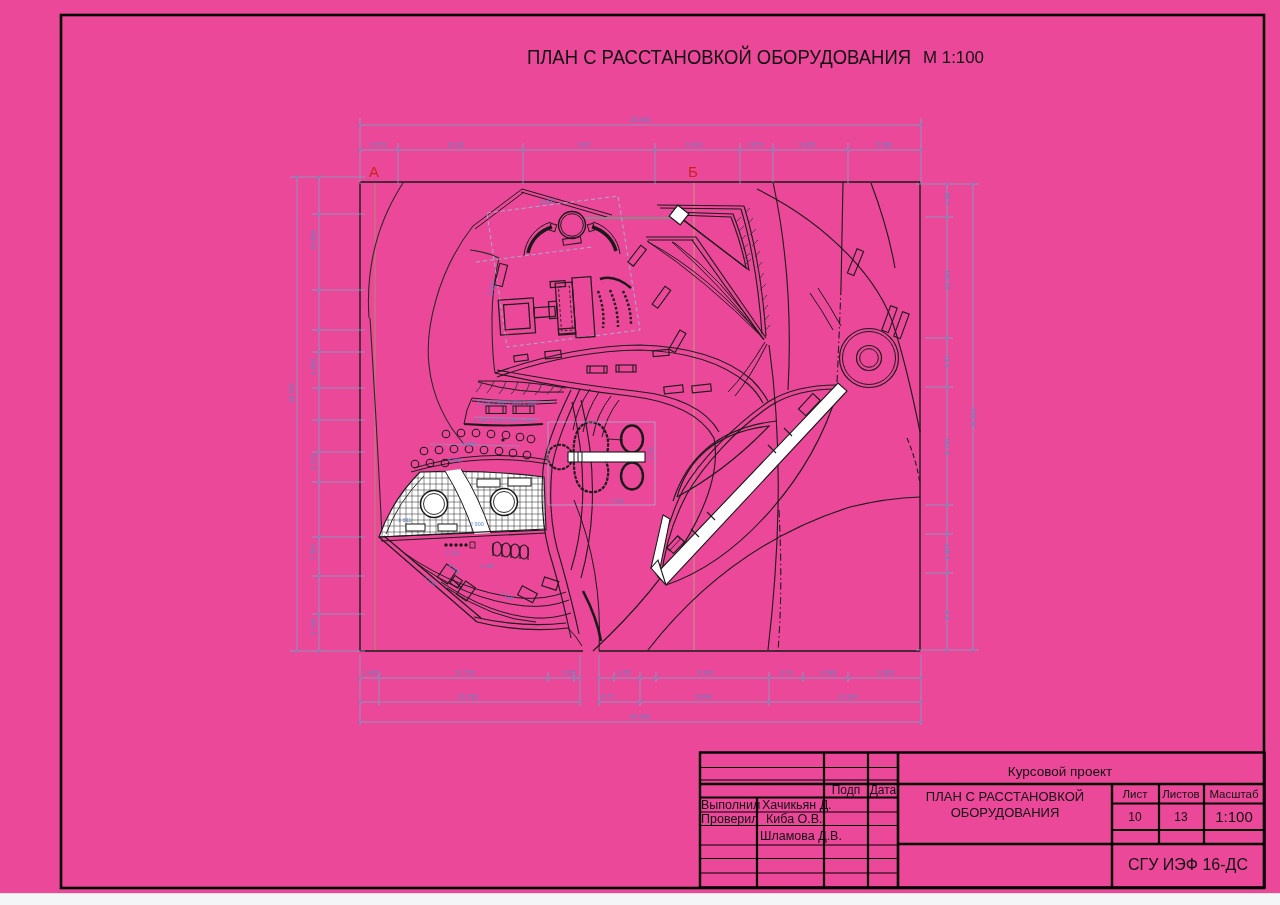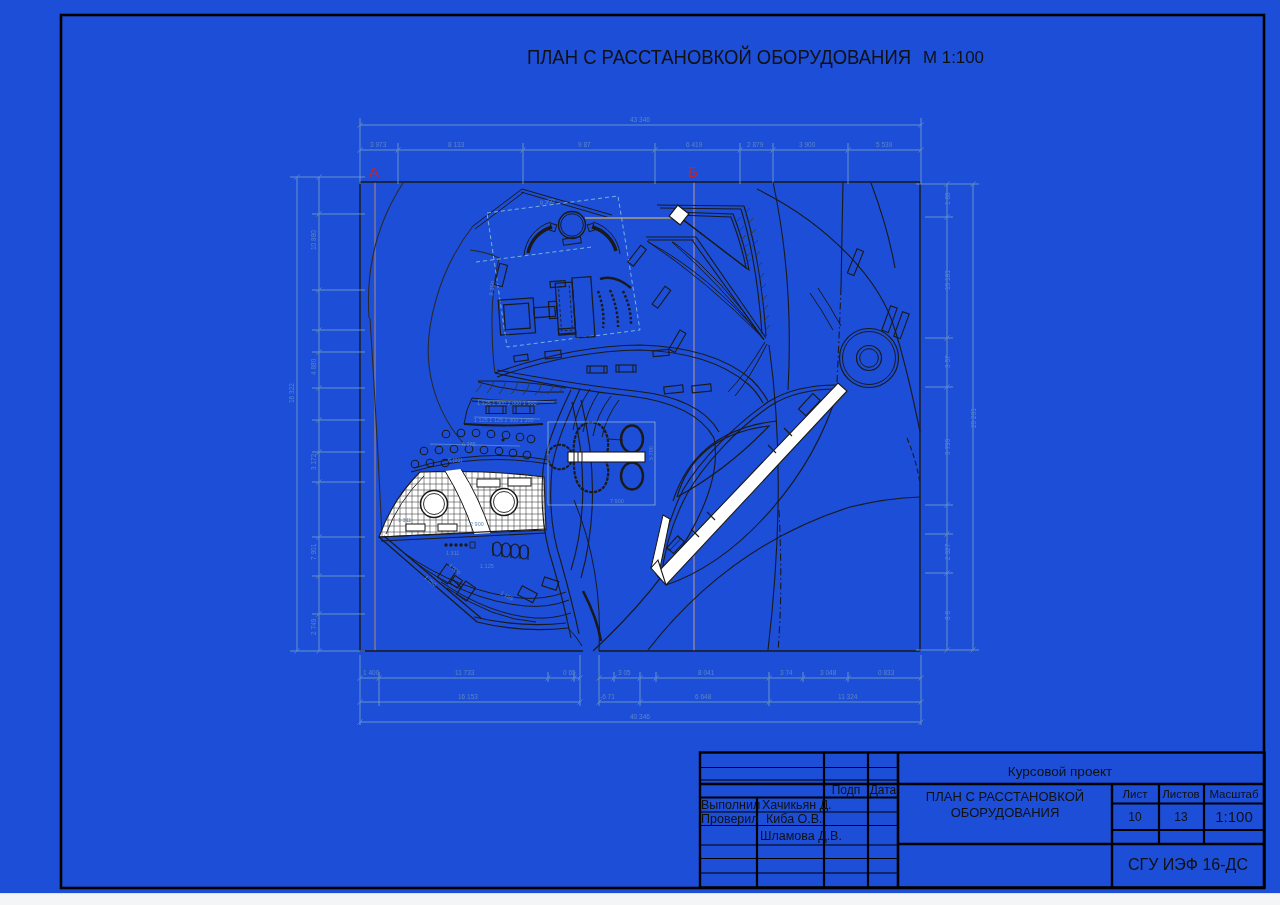--- a/index.html
+++ b/index.html
@@ -1,16 +1,16 @@
 <!DOCTYPE html>
 <html><head>
 <meta charset="utf-8">
 <style>
 html,body{margin:0;padding:0;background:#ffffff;}
-#page{position:relative;width:1280px;height:905px;background:#1d4ed8;overflow:hidden;
+#page{position:relative;width:1280px;height:905px;background:#ec4899;overflow:hidden;
 font-family:"Liberation Sans", sans-serif;}
 svg{position:absolute;left:0;top:0;}
 </style>
 </head>
 <body>
 <div id="page">
 <svg width="1280" height="905" viewBox="0 0 1280 905">
 
 <rect x="61" y="15" width="1203" height="873" fill="none" stroke="#000" stroke-width="2.6"></rect>
 

